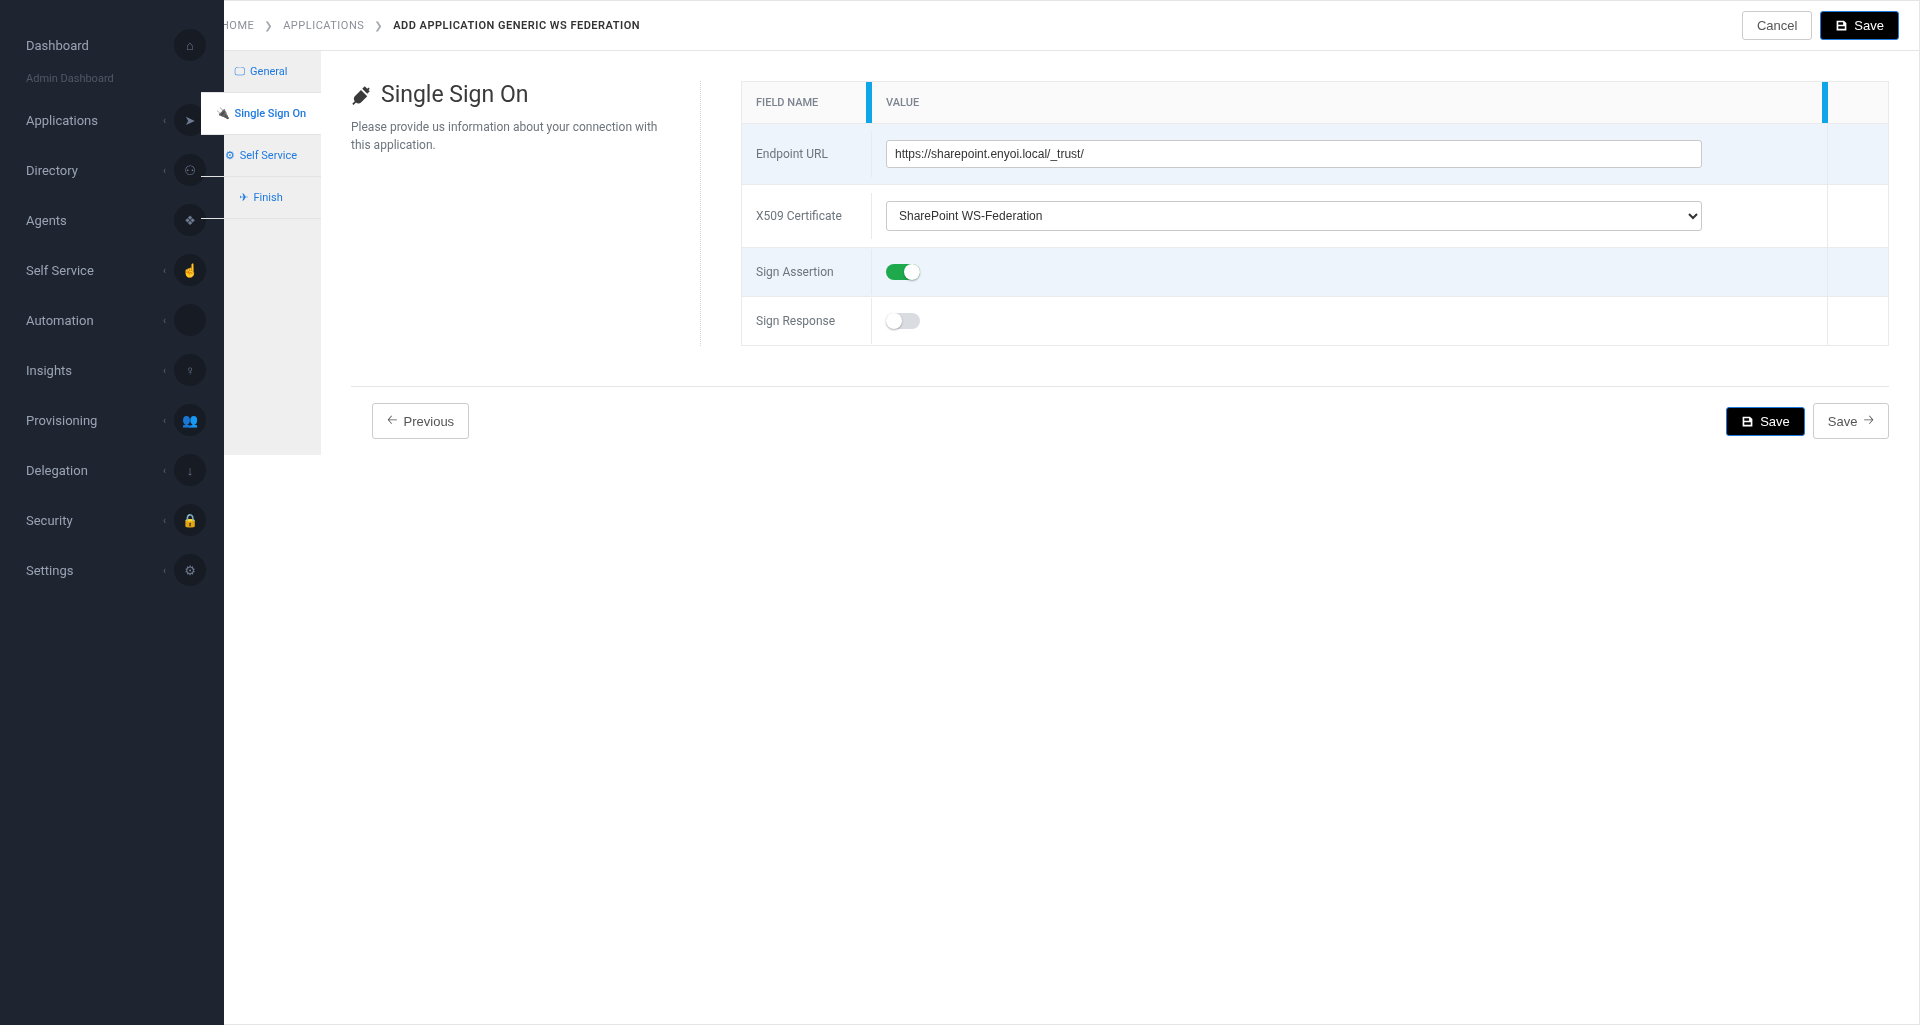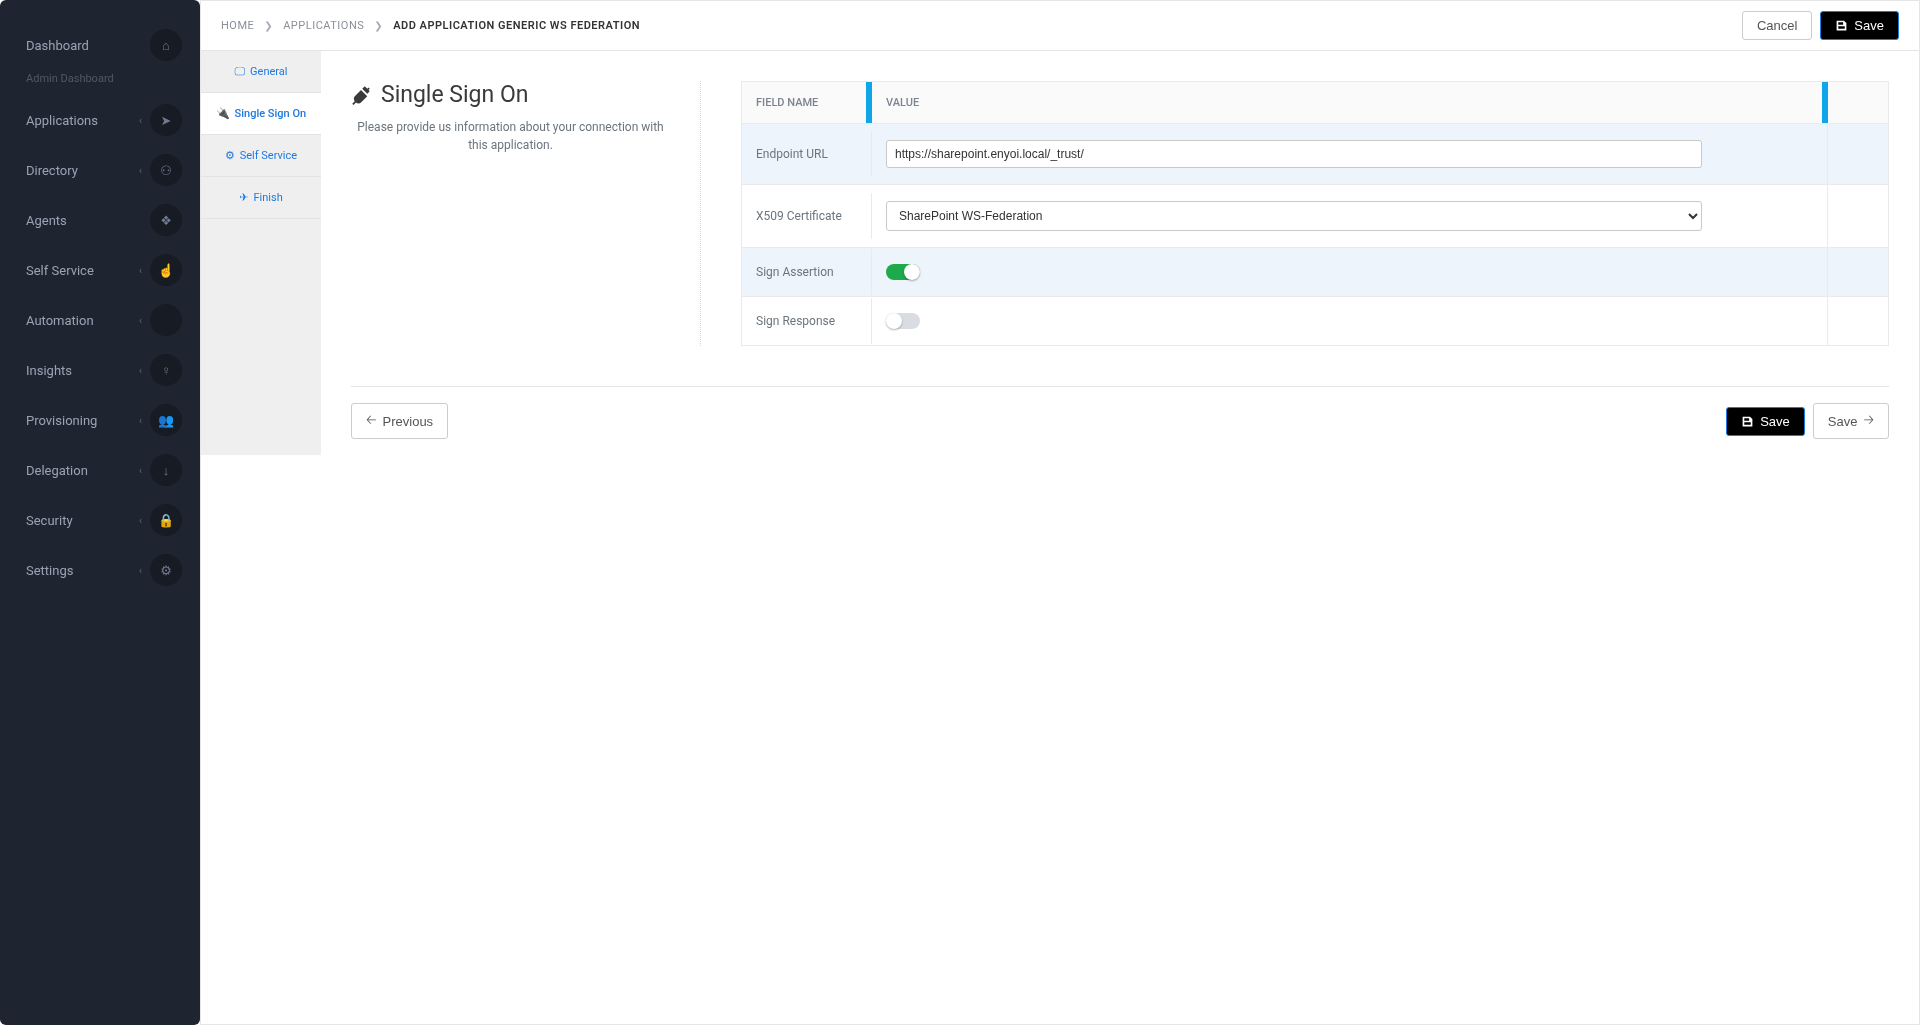--- a/index.html
+++ b/index.html
@@ -2,25 +2,24 @@
 <html><head>
 <meta charset="utf-8">
 <style>
 * { box-sizing: border-box; margin: 0; padding: 0; }
 body { font-family: -apple-system, BlinkMacSystemFont, "Segoe UI", Roboto, Helvetica, Arial, sans-serif; font-size: 13px; color: #333; background: #fff; }
 
 
 .sidebar {
   position: fixed;
   left: 0; top: 0; bottom: 0;
-  width: 200px;
+  width: 224px;
   background: #1f2530;
   color: #8e9bb0;
   padding-top: 20px;
-  border-radius: 6px;
 }
 .side-item {
   display: flex;
   align-items: center;
   padding: 9px 18px 9px 26px;
   cursor: pointer;
   color: #9aa3b5;
   position: relative;
 }
 .side-item .label { flex: 1; font-size: 13px; }
@@ -56,20 +55,21 @@
 .breadcrumb .bchev { font-size: 10px; color: #a6aab3; }
 .btn {
   display: inline-flex; align-items: center; gap: 6px;
   padding: 6px 14px;
   border-radius: 3px;
   font-size: 13px;
   cursor: pointer;
   border: 1px solid #ccc;
   background: #fff;
   color: #555;
+  margin-left: 21px;
 }
 .btn-primary { background: #000000; border-color: #1f7ae0; color: #fff; }
 .btn + .btn { margin-left: 8px; }
 
 
 .content {
   display: flex;
   padding: 0;
 }
 
@@ -108,21 +108,21 @@
 
 
 .panel { flex: 1; padding: 30px 30px 0 30px; }
 .panel-inner { display: flex; gap: 40px; }
 .intro {
   width: 350px;
   border-right: 1px dotted #d5d5d5;
   padding-right: 30px;
 }
 .intro h2 { font-size: 23px; font-weight: 400; color: #3a3a3a; margin-bottom: 10px; display:flex; align-items:center; gap:10px;}
-.intro p { font-size: 12px; color: #6c757d; line-height: 1.5; text-align: center; }
+.intro p { font-size: 12px; color: #6c757d; line-height: 1.5; }
 
 
 .formtable {
   flex: 1;
   border: 1px solid #eaeaea;
 }
 .formtable .thead, .formtable .trow {
   display: grid;
   grid-template-columns: 130px 1fr 60px;
   align-items: center;

